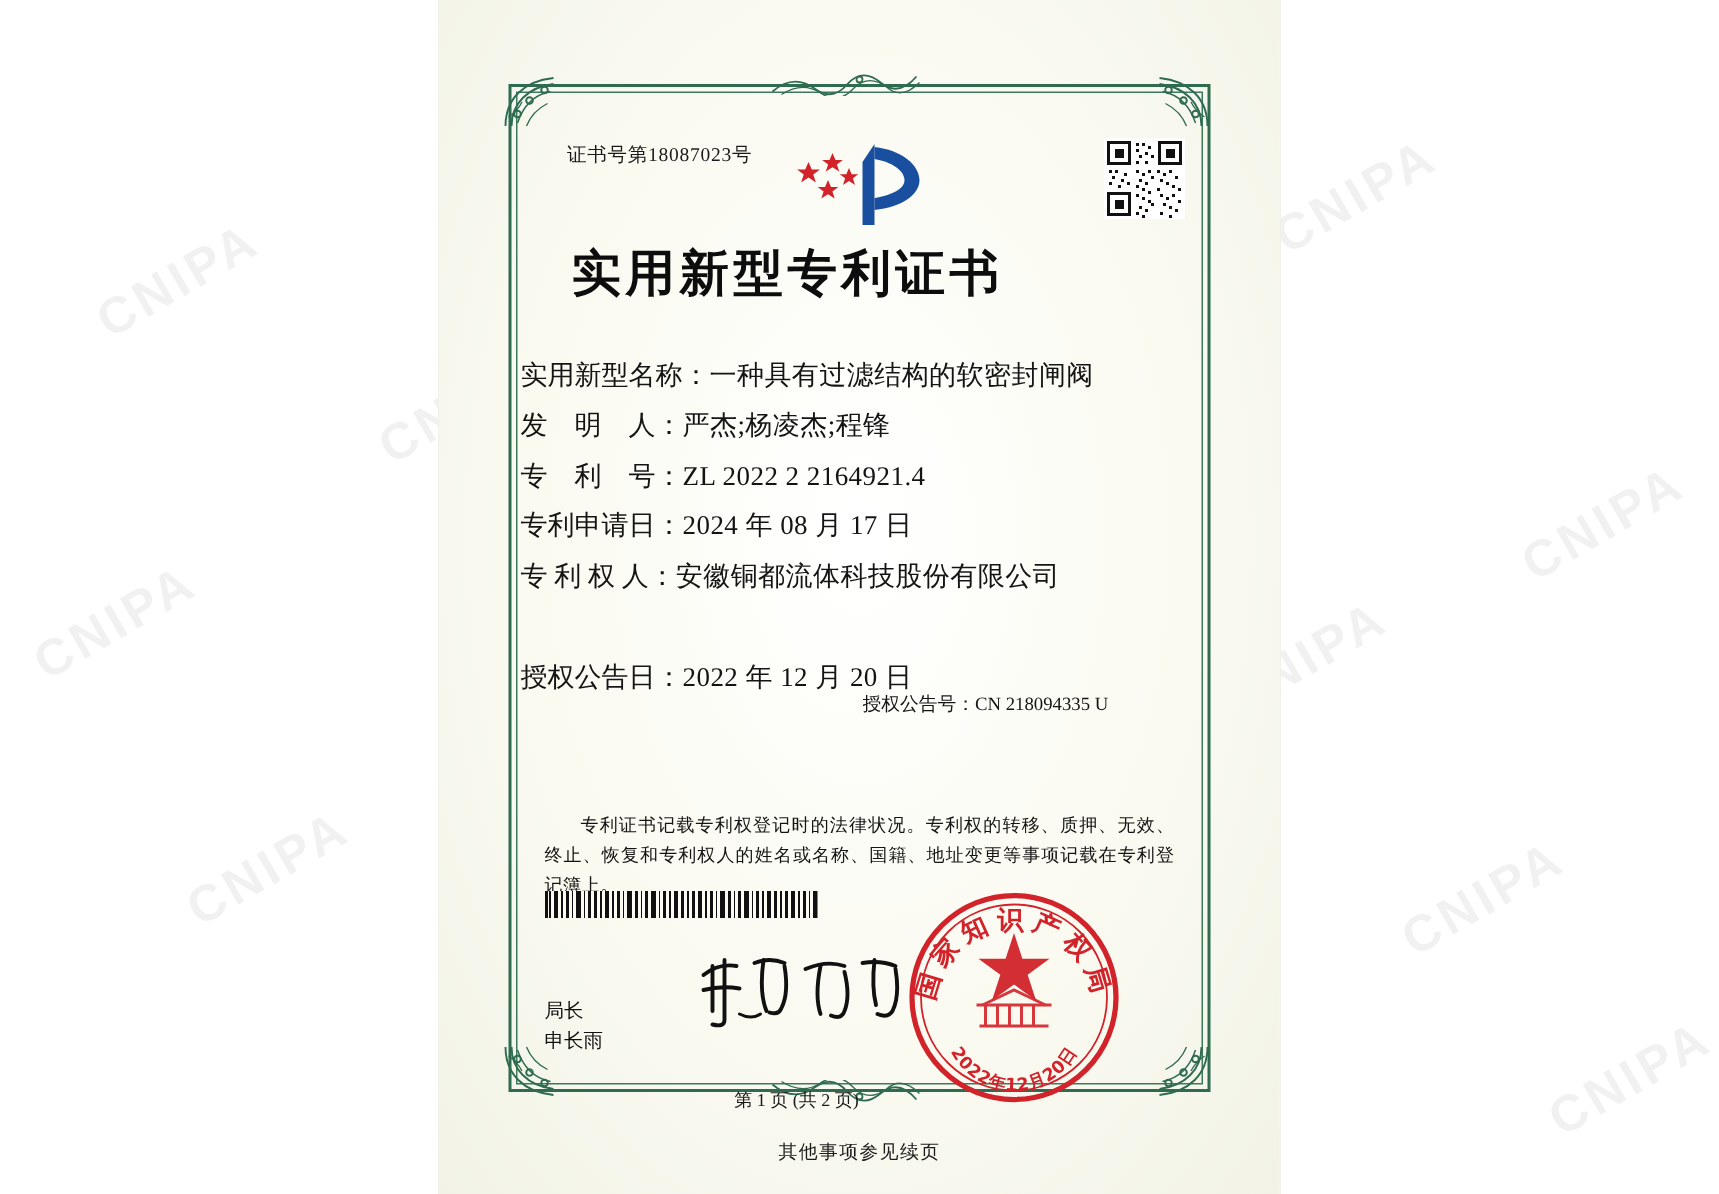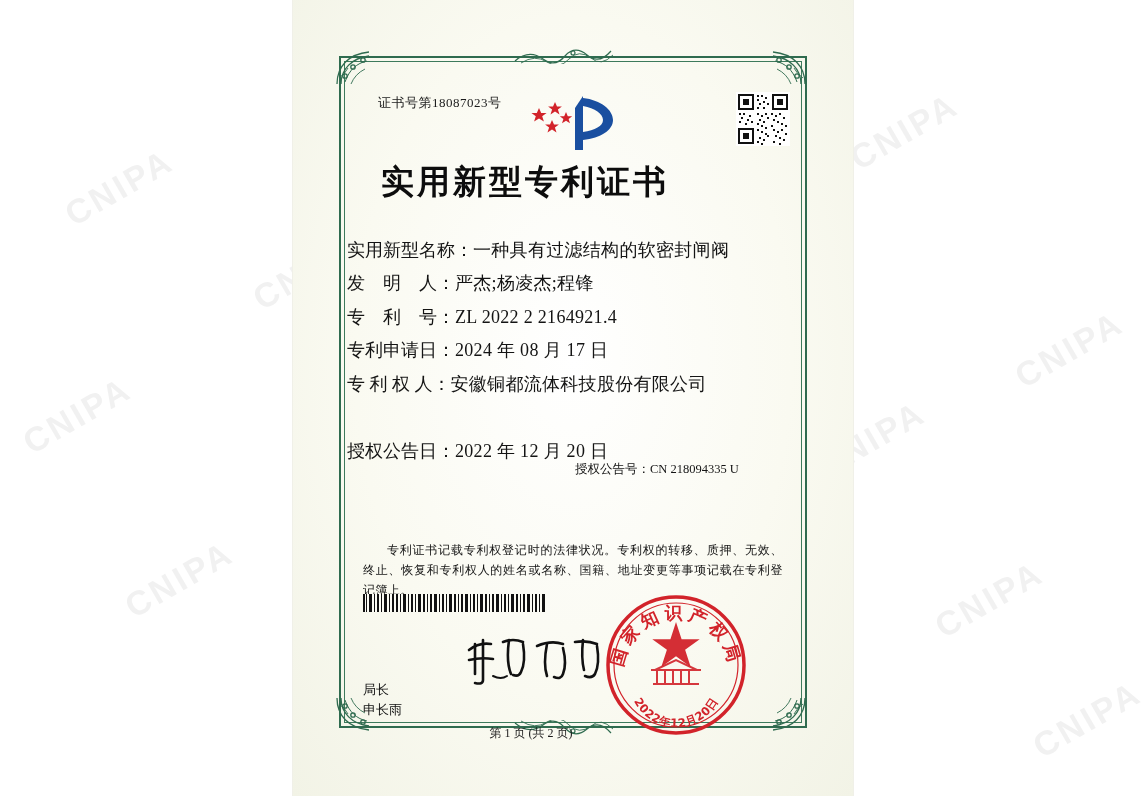--- a/index.html
+++ b/index.html
@@ -178,21 +178,21 @@
     left: 70px;
     top: 594px;
     width: 182px;
     height: 18px;
   }
 
   
   #sig-label {
     position: absolute;
     left: 70px;
-    top: 680px;
+    top: 664px;
     font-size: 13px;
     line-height: 20px;
     color: #111;
   }
   #sig-script {
     position: absolute;
     left: 170px;
     top: 630px;
     width: 148px;
     height: 56px;
@@ -532,14 +532,15 @@
         <text font-family="'DejaVu Sans','Liberation Sans',sans-serif" font-size="11.5" font-weight="bold" fill="#d2232a" letter-spacing="0.5">
           <textPath href="#arcBottom" startOffset="50%" text-anchor="middle">2022年12月20日</textPath>
         </text>
       </svg>
     </div>
 
     <div id="page-num">第 1 页 (共 2 页)</div>
 
   </div>
 
+  <div id="footnote">其他事项参见续页</div>
 
 </div>
 
 </body></html>

